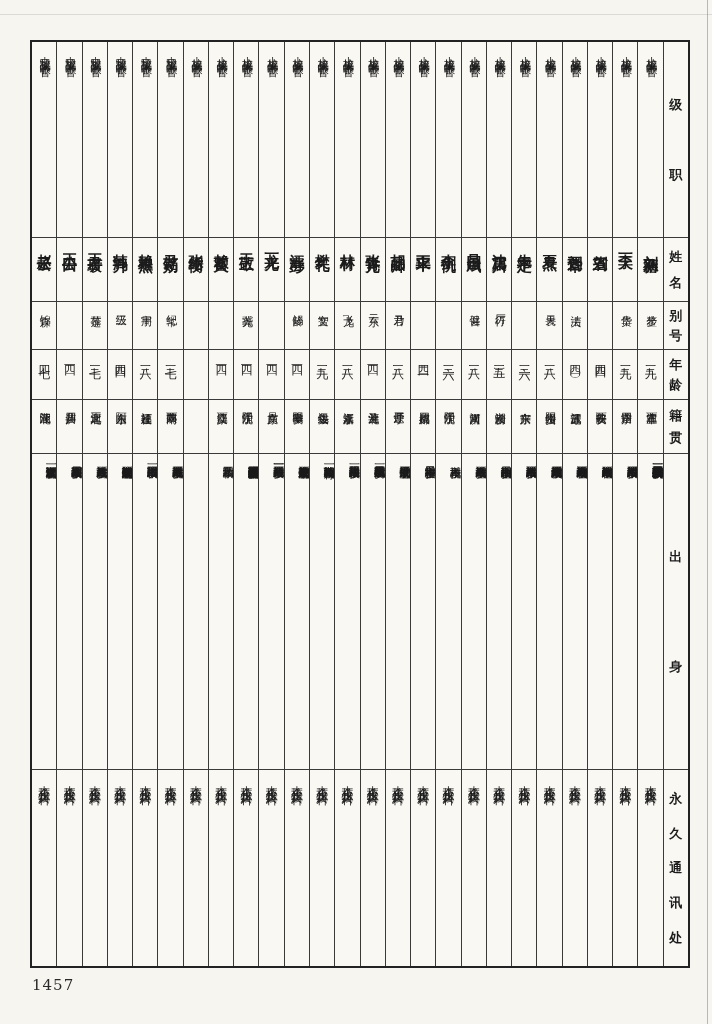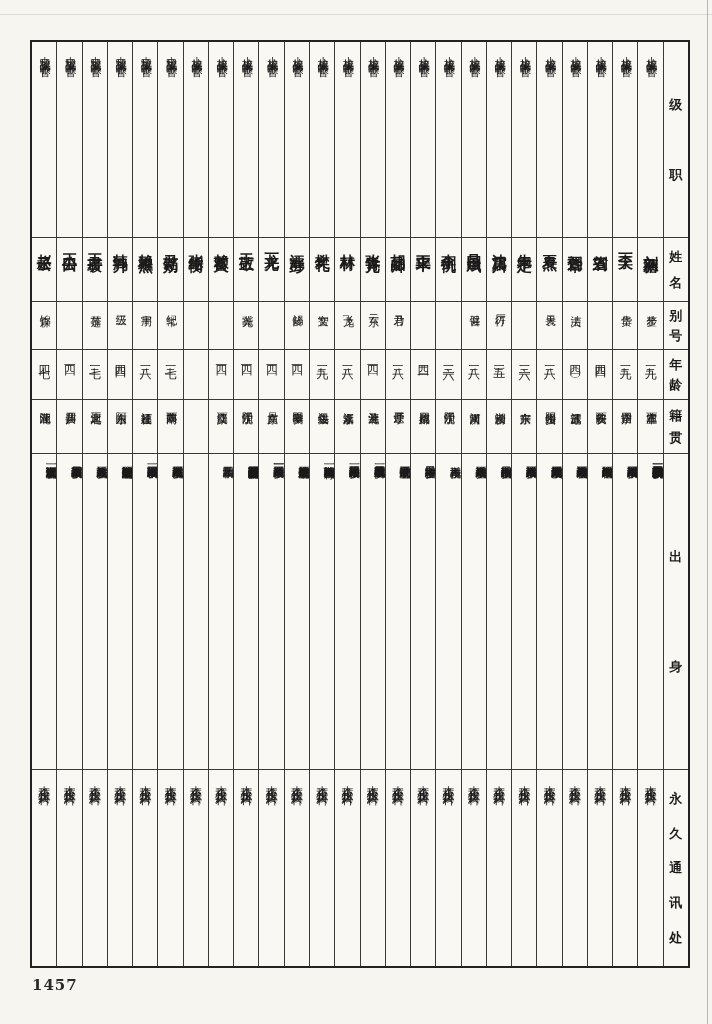--- a/index.html
+++ b/index.html
@@ -53,21 +53,20 @@
   .header-col .cell{
     display:flex;flex-direction:column;align-items:center;justify-content:space-evenly;
     font-size:13px;font-weight:600;
   }
   .header-col .cell span{display:block;line-height:1;}
 
   .page-number{
     position:absolute;left:32px;top:976px;
     font-family:"DejaVu Serif",serif;font-size:15px;color:#2a2a2a;
     letter-spacing:1px;
-    font-weight:bold;
   }
 </style>
 </head>
 <body>
 
 <div class="scan-edge-top"></div>
 <div class="scan-edge-right"></div>
 
 <div class="roster-table">
 

